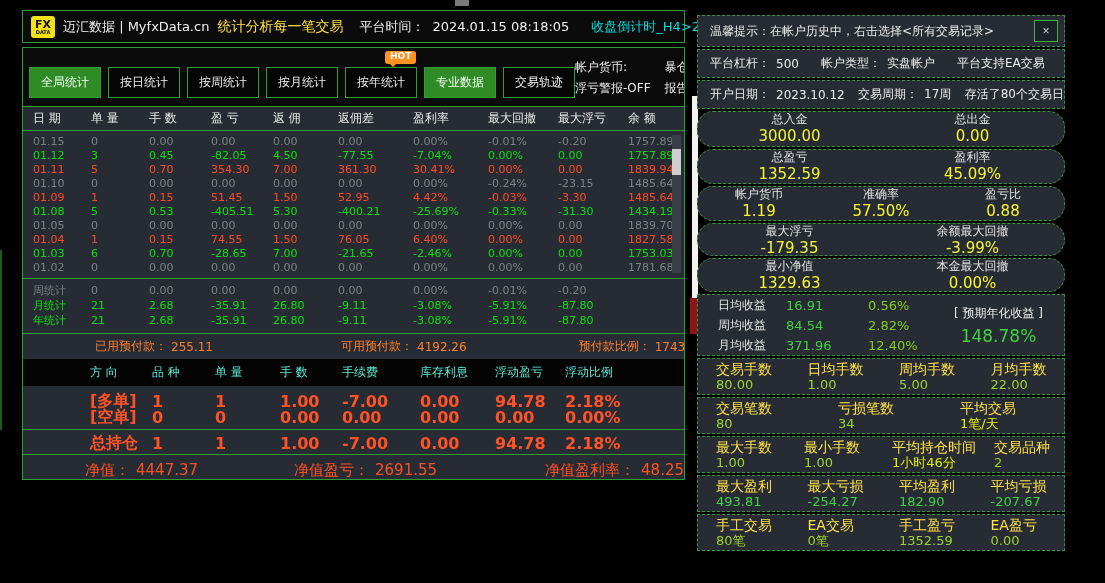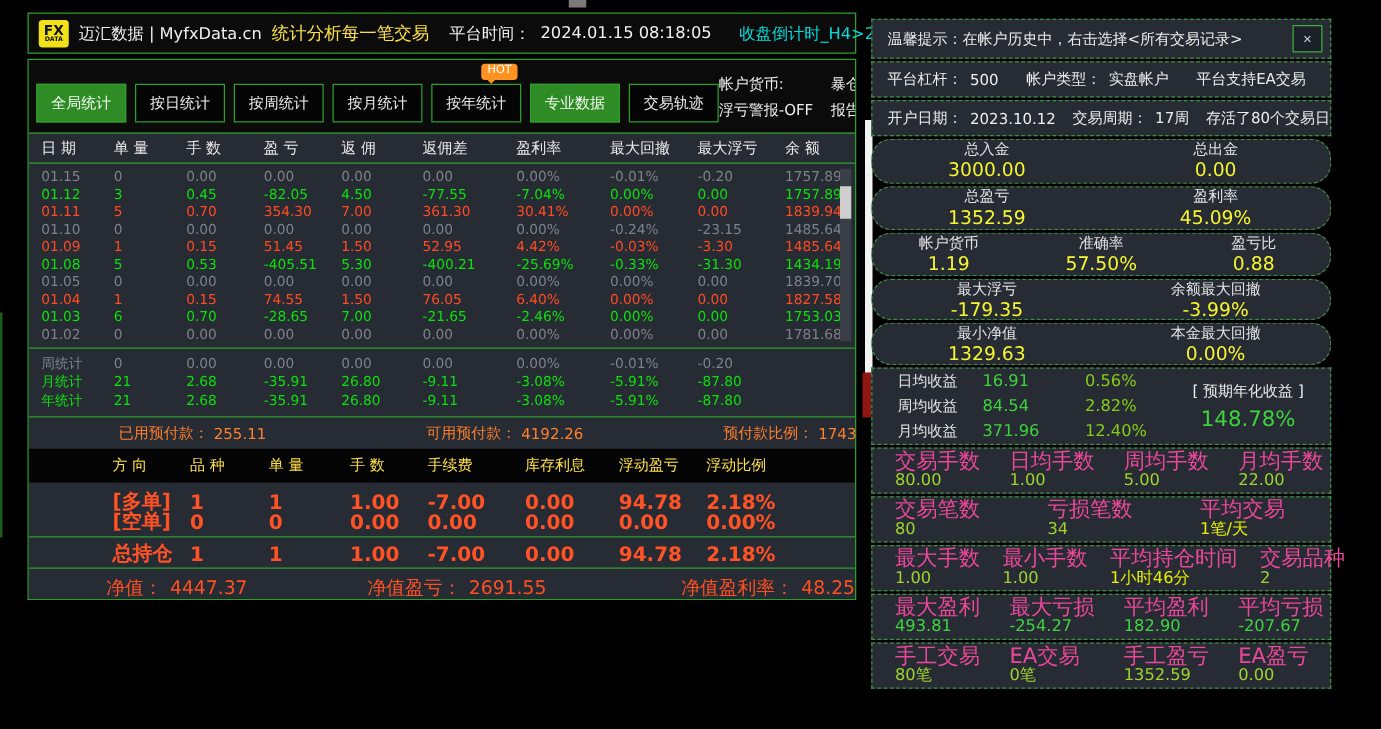--- a/index.html
+++ b/index.html
@@ -25,21 +25,21 @@
   .titlebar .time-label, .titlebar .time { color:#f0f0f0; font-size:13px; white-space:nowrap; }
   .titlebar .countdown { color:#00dede; font-size:13px; margin-left:14px; white-space:nowrap; }
   .min-btn { width:26px; height:21px; margin-left:12px; background:#0b0b0b; border:1px solid #2f9e2f; color:#e8e8e8; font-size:12px; line-height:1; cursor:pointer; flex:none; }
 
   .main-box { margin-top:4px; height:433px; border:1px solid #2f9e2f; background:#0b0b0b; position:relative; overflow:hidden; }
 
   .tabs-row { height:58px; position:relative; display:flex; align-items:flex-end; padding:0 6px 8px 6px; background:#0b0b0b; }
   .tabs { display:flex; gap:7px; }
   .tab { background:#050505; border:1px solid #2f9e2f; color:#ececec; font-size:12px; padding:6px 11px; white-space:nowrap; cursor:pointer; font-family:inherit; }
   .tab.active { background:#2e8b26; color:#f4fff0; }
-  .hot-badge { position:absolute; left:362px; top:3px; background:#ff9221; color:#fff; font-size:9px; font-weight:normal; padding:1px 5px 2px; border-radius:3px; line-height:1.1; }
+  .hot-badge { position:absolute; left:362px; top:3px; background:#ff9221; color:#fff; font-size:9px; font-weight:bold; padding:1px 5px 2px; border-radius:3px; line-height:1.1; }
   .hot-badge::after { content:""; position:absolute; left:4px; bottom:-3px; border-left:4px solid transparent; border-right:4px solid transparent; border-top:4px solid #ff9221; }
   .acct-info { margin-left:auto; display:flex; gap:14px; padding-bottom:1px; }
   .acct-info .col { display:flex; flex-direction:column; gap:4px; }
   .acct-info span { color:#ececec; font-size:12px; white-space:nowrap; }
 
   .content { background:#272b34; border-top:1px solid #2f9e2f; position:relative; }
 
   .t1-head, .t1-row { display:grid; grid-template-columns:58px 58px 62px 62px 65px 75px 75px 70px 70px 1fr; padding-left:10px; align-items:center; }
   .t1-head { height:24px; border-bottom:1px solid #2f9e2f; }
   .t1-head span { color:#eaeaea; font-size:12px; white-space:nowrap; }
@@ -57,21 +57,21 @@
   .scrollbar .thumb { position:absolute; top:14px; left:0; width:9px; height:26px; background:#cfcfcf; }
 
   .hr { border-top:1px solid #2f9e2f; }
 
   .margin-row { height:25px; display:flex; align-items:center; font-size:12px; color:#ff7f2a; white-space:nowrap; }
   .margin-row .g1 { margin-left:72px; } .margin-row .g2 { margin-left:128px; } .margin-row .g3 { margin-left:112px; }
   .margin-row b { font-weight:normal; margin-left:4px; }
 
   .t2-head, .t2-row { display:grid; grid-template-columns:62px 63px 65px 62px 78px 75px 70px 1fr; padding-left:67px; align-items:center; }
   .t2-head { height:27px; background:#040404; }
-  .t2-head span { color:#fde047; font-size:12px; white-space:nowrap; }
+  .t2-head span { color:#5eead4; font-size:12px; white-space:nowrap; }
   .t2-row { height:16px; }
   .t2-row span { color:#ff5326; font-size:16px; white-space:nowrap;font-weight:bold; }
   .pos-zone { padding:5px 0 6px; }
   .total-zone { padding:3px 0 4px; }
   .total-zone .t2-row { height:17px; }
 
   .equity-row { height:30px; display:flex; align-items:center; font-size:15px; color:#ff5022; white-space:nowrap; }
   .equity-row .g1 { margin-left:62px; } .equity-row .g2 { margin-left:96px; } .equity-row .g3 { margin-left:108px; }
   .equity-row b { font-weight:normal; margin-left:6px; }
 
@@ -96,21 +96,21 @@
   .income-row { display:flex; align-items:center; }
   .income-row .il { color:#e3e3e3; font-size:12px; width:68px; flex:none; }
   .income-row .iv { color:#3ed33e; font-size:13px; width:82px; flex:none; }
   .income-row .ip { color:#84cc16; font-size:13px; }
   .annual { flex:1; text-align:center; }
   .annual .al { color:#ececec; font-size:12px; display:block; }
   .annual .av { color:#3ed33e; font-size:17px; display:block; margin-top:4px; }
 
   .stat-box { height:37px; display:flex; align-items:center; }
   .stat-box .cell { flex:1; padding-left:18px; }
-  .stat-box .sl { display:block; color:#ec4899; font-size:17px; line-height:15px; white-space:nowrap; }
+  .stat-box .sl { display:block; color:#fde047; font-size:14px; line-height:15px; white-space:nowrap; }
   .stat-box .sv { display:block; color:#9fd32e; font-size:13px; line-height:15px; white-space:nowrap; }
   .stat-box.tone-green .sv { color:#41d341; }
   .stat-box .cell.hl .sv { color:#e4ef00; }
 </style>
 </head>
 <body>
 
 <div id="screen">
 
   <div class="sliver-white"></div>

